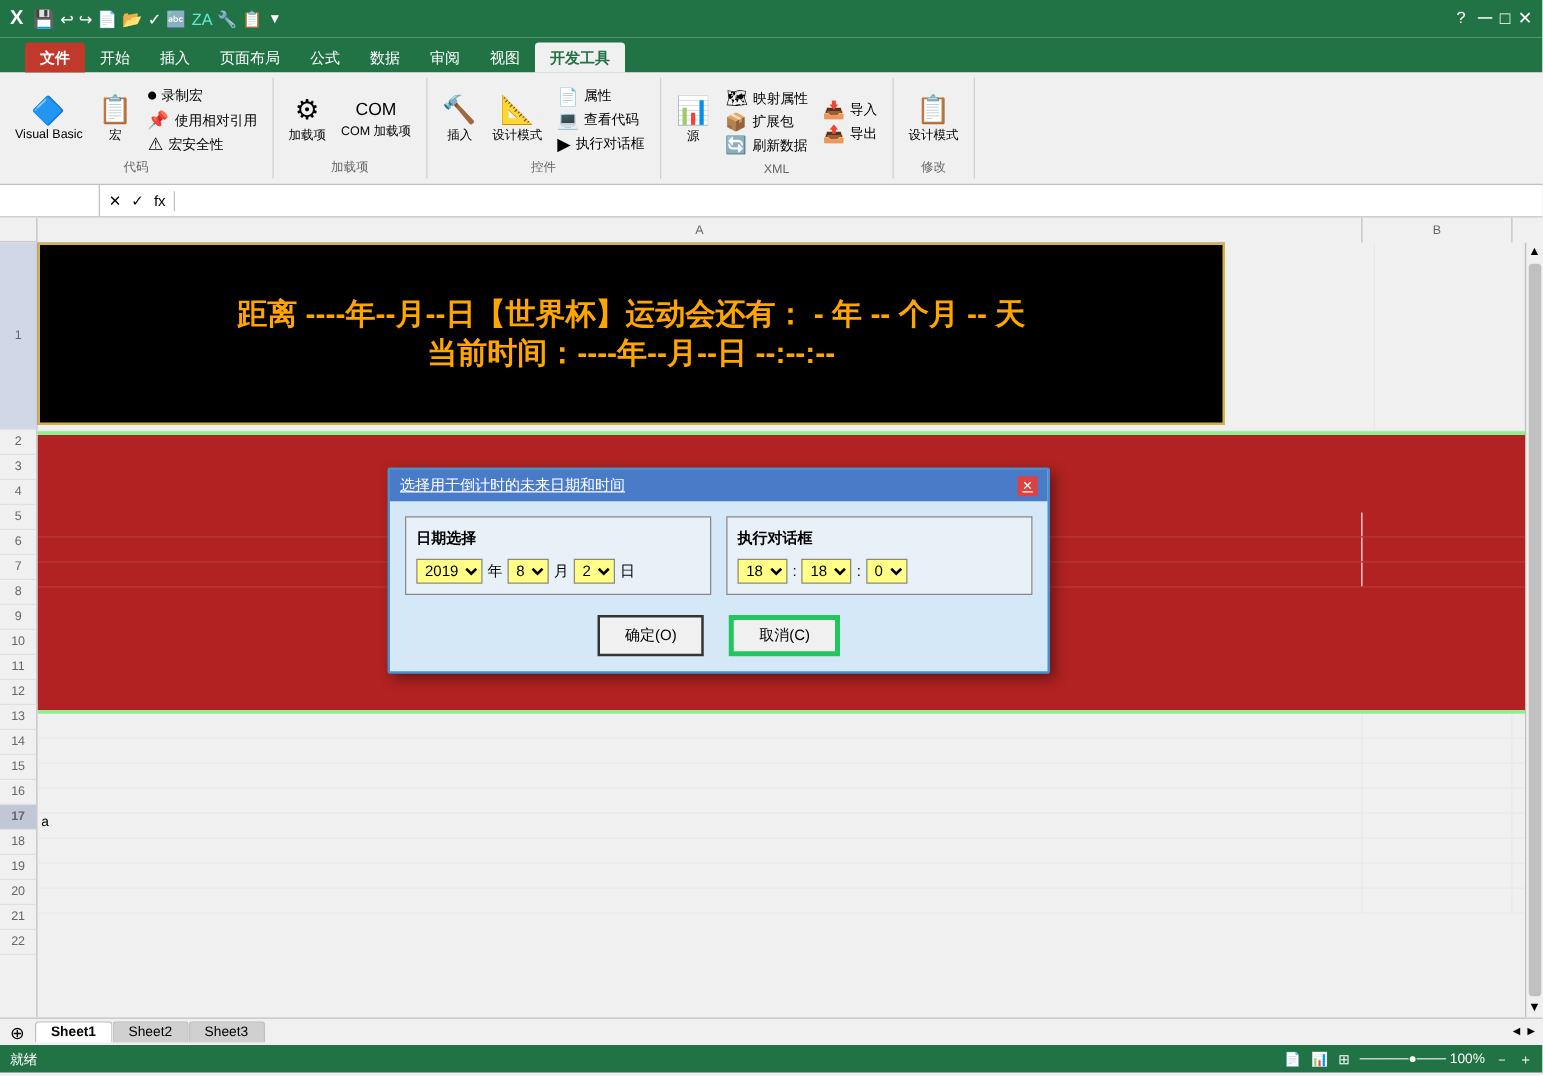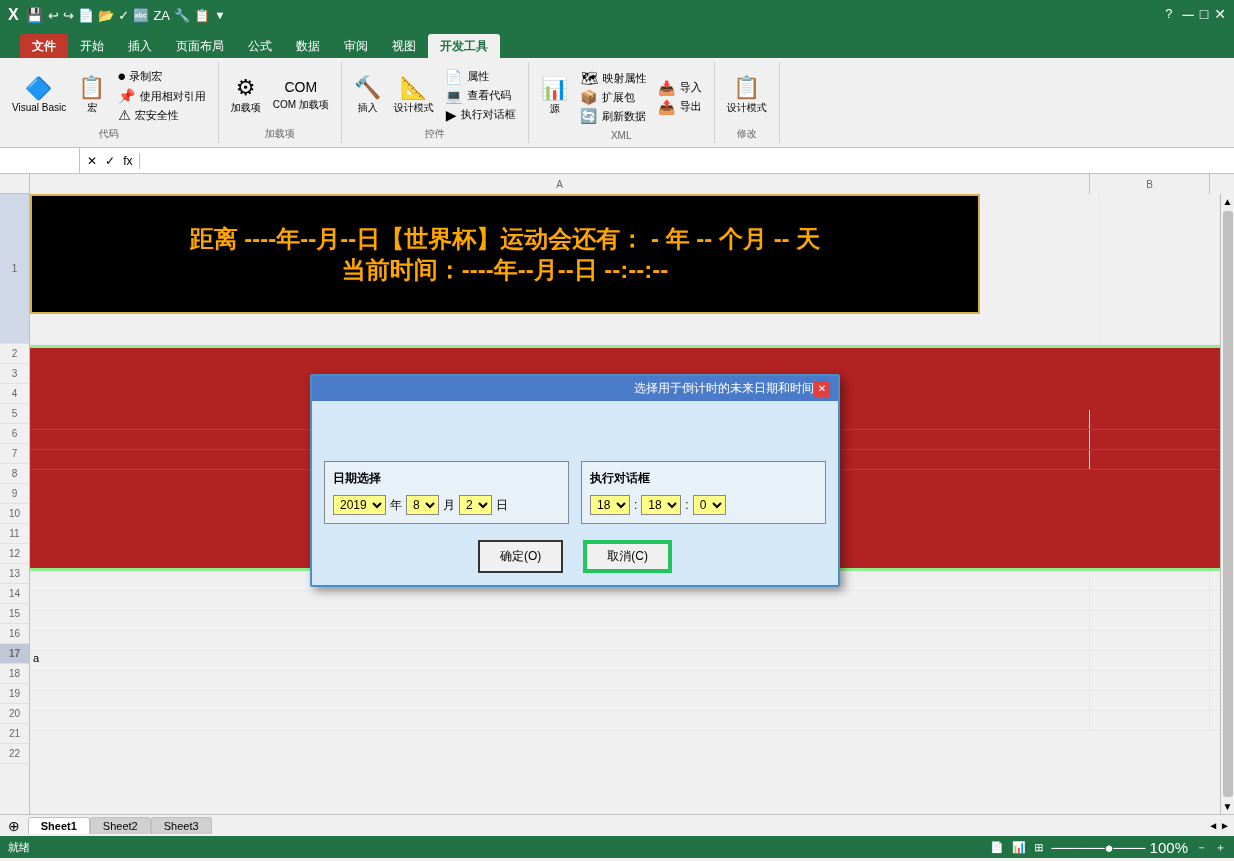--- a/index.html
+++ b/index.html
@@ -163,21 +163,21 @@
     
     .merged-display {
       background: black;
       color: #FF8C00;
       text-align: center;
       font-size: 22px;
       font-weight: bold;
       line-height: 1.3;
       padding: 10px;
       border: 2px solid #d4b44a;
-      height: 120px;
+      height: 146px;
       display: flex;
       flex-direction: column;
       align-items: center;
       justify-content: center;
       position: relative;
     }
     .merged-display .line1 { font-size: 24px; color: #FFA500; }
     .merged-display .line2 { font-size: 22px; color: #FFA500; }
     .merged-display .line3 { font-size: 24px; color: #FFA500; }
 
@@ -246,21 +246,22 @@
       pointer-events: all;
       border-radius: 2px;
     }
     .dialog-title-bar {
       background: #4a7bc8;
       color: white;
       padding: 4px 8px;
       font-size: 12px;
       display: flex;
       align-items: center;
-      justify-content: flex-end;
+      justify-content: space-between;
+      text-decoration: underline;
     }
     .dialog-close {
       background: #e04040;
       color: white;
       border: none;
       width: 16px;
       height: 16px;
       display: flex;
       align-items: center;
       justify-content: center;
@@ -274,21 +275,20 @@
     .dialog-sections {
       display: flex;
       gap: 12px;
       margin-bottom: 16px;
     }
     .dialog-section {
       flex: 1;
       border: 1px solid #888;
       padding: 8px;
       background: #e8f0f8;
-      margin-top: 48px;
     }
     .dialog-section-title {
       font-size: 12px;
       margin-bottom: 8px;
       font-weight: bold;
     }
     .dialog-row {
       display: flex;
       align-items: center;
       gap: 4px;
@@ -348,21 +348,21 @@
 <div class="title-bar">
   <div class="title-bar-left">
     <span style="color:white; font-weight:bold; font-size:16px; margin-right:4px;">X</span>
     <span style="color:white; font-size:14px;">💾</span>
     <span style="color:white; font-size:13px;">↩</span>
     <span style="color:white; font-size:13px;">↪</span>
     <span style="color:white; font-size:13px;">📄</span>
     <span style="color:white; font-size:13px;">📂</span>
     <span style="color:white; font-size:13px;">✓</span>
     <span style="color:white; font-size:13px;">🔤</span>
-    <span style="color:#ffffff; font-size:13px;text-align:center;">ZA</span>
+    <span style="color:#5eead4; font-size:13px;text-align:center;">ZA</span>
     <span style="color:white; font-size:13px;">🔧</span>
     <span style="color:white; font-size:13px;">📋</span>
     <span style="color:white; font-size:11px;">▼</span>
   </div>
   <div class="title-bar-right">
     <span style="color:white; font-size:13px; margin-right:8px;">?</span>
     <span style="color:white; font-size:16px; margin-right:4px;">─</span>
     <span style="color:white; font-size:14px; margin-right:4px;">□</span>
     <span style="color:white; font-size:14px;">✕</span>
   </div>
@@ -693,17 +693,17 @@
     <span style="cursor:pointer;">►</span>
   </div>
 </div>
 
 <div class="status-bar">
   <span>就绪</span>
   <div class="status-right">
     <span style="cursor:pointer;">📄</span>
     <span style="cursor:pointer;">📊</span>
     <span style="cursor:pointer;">⊞</span>
-    <span style="cursor:pointer; font-size:15px;">─────●─── 100%</span>
+    <span style="cursor:pointer; font-size:11px;">─────●─── 100%</span>
     <span style="cursor:pointer;">－</span>
     <span style="cursor:pointer;">＋</span>
   </div>
 </div>
 
 </body></html>

